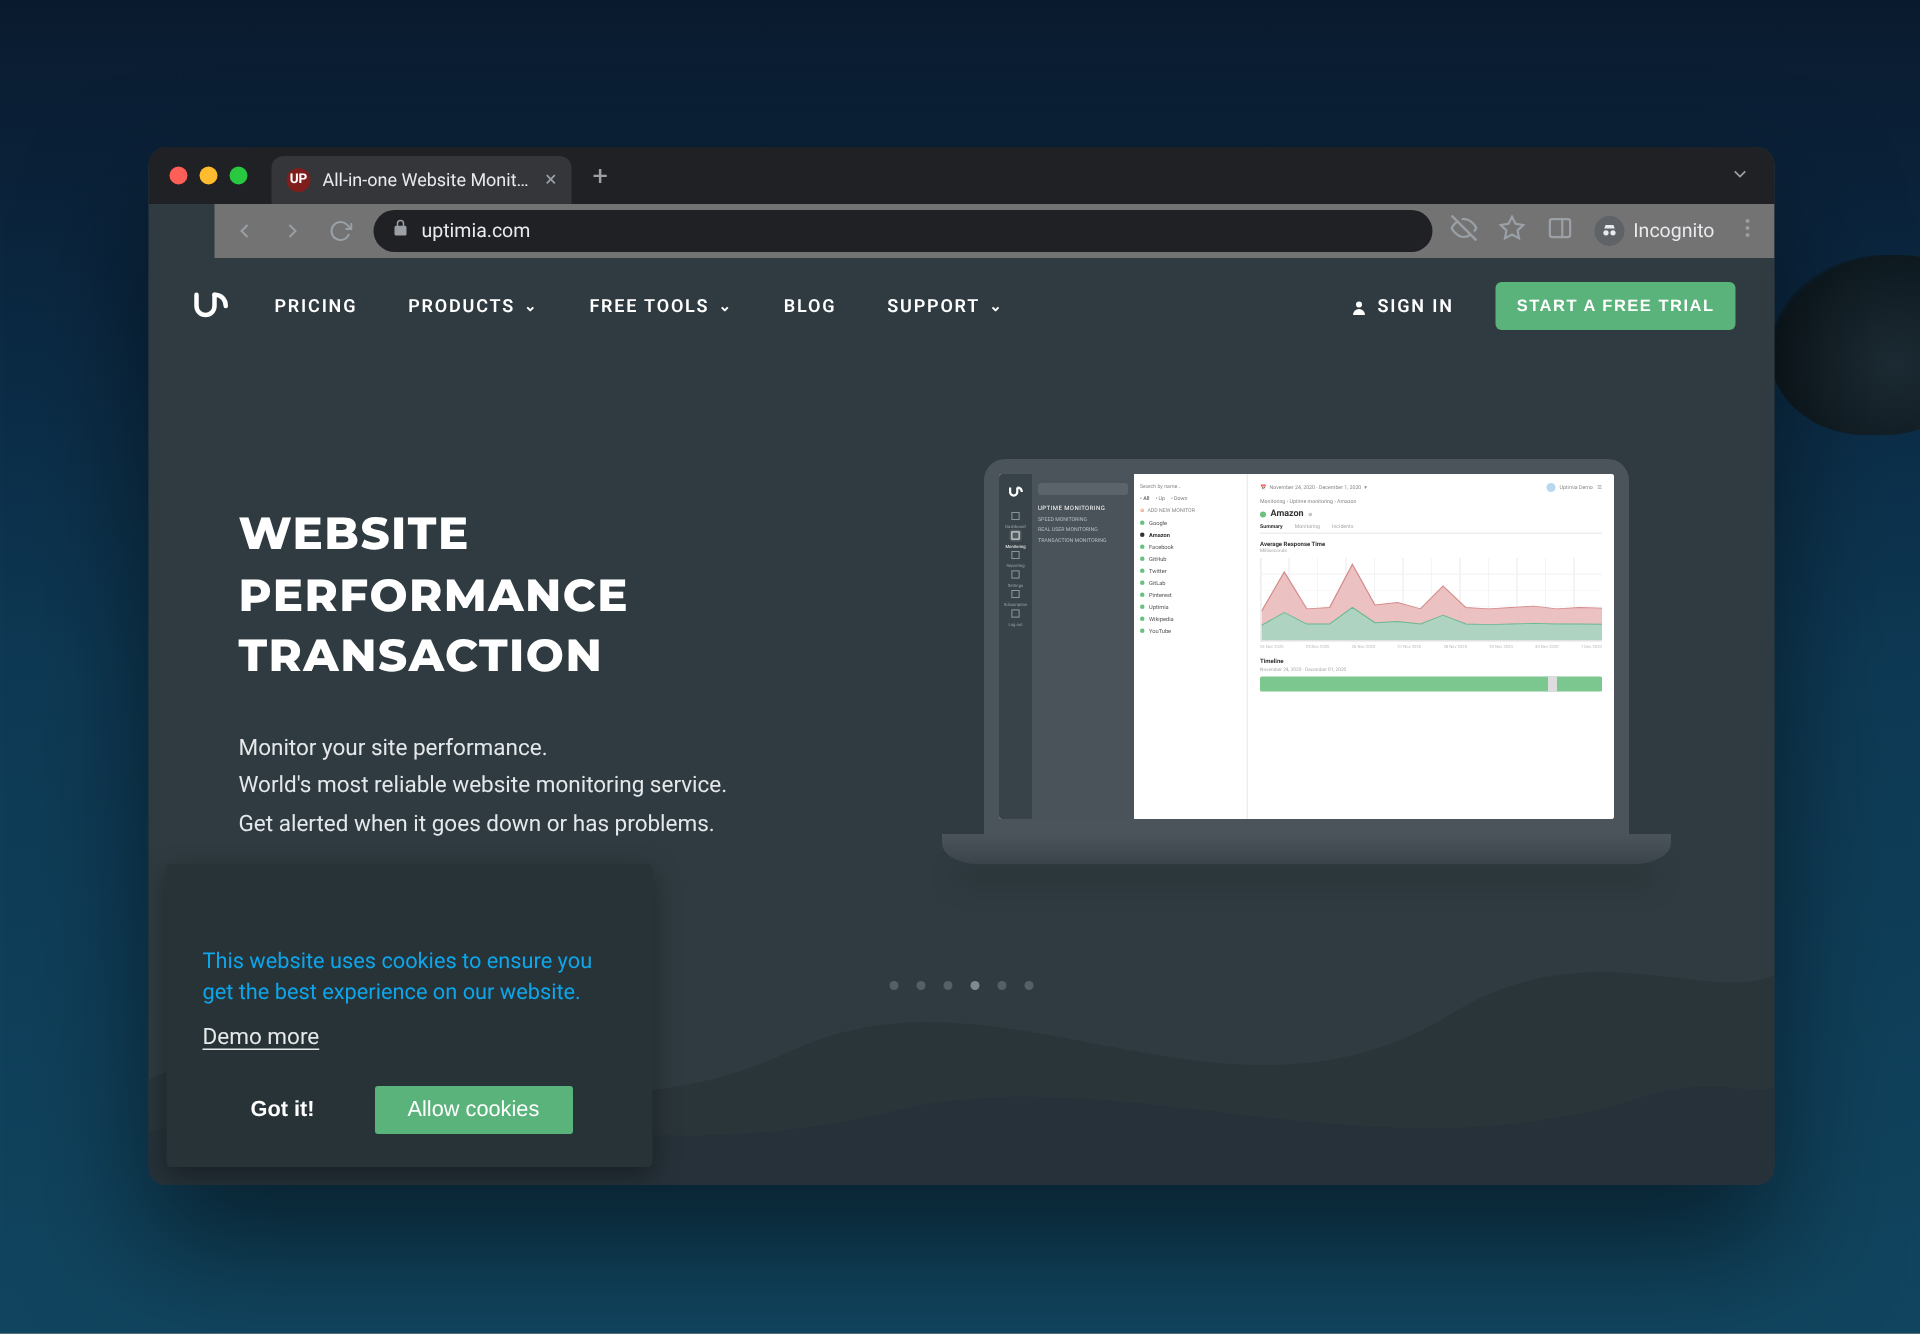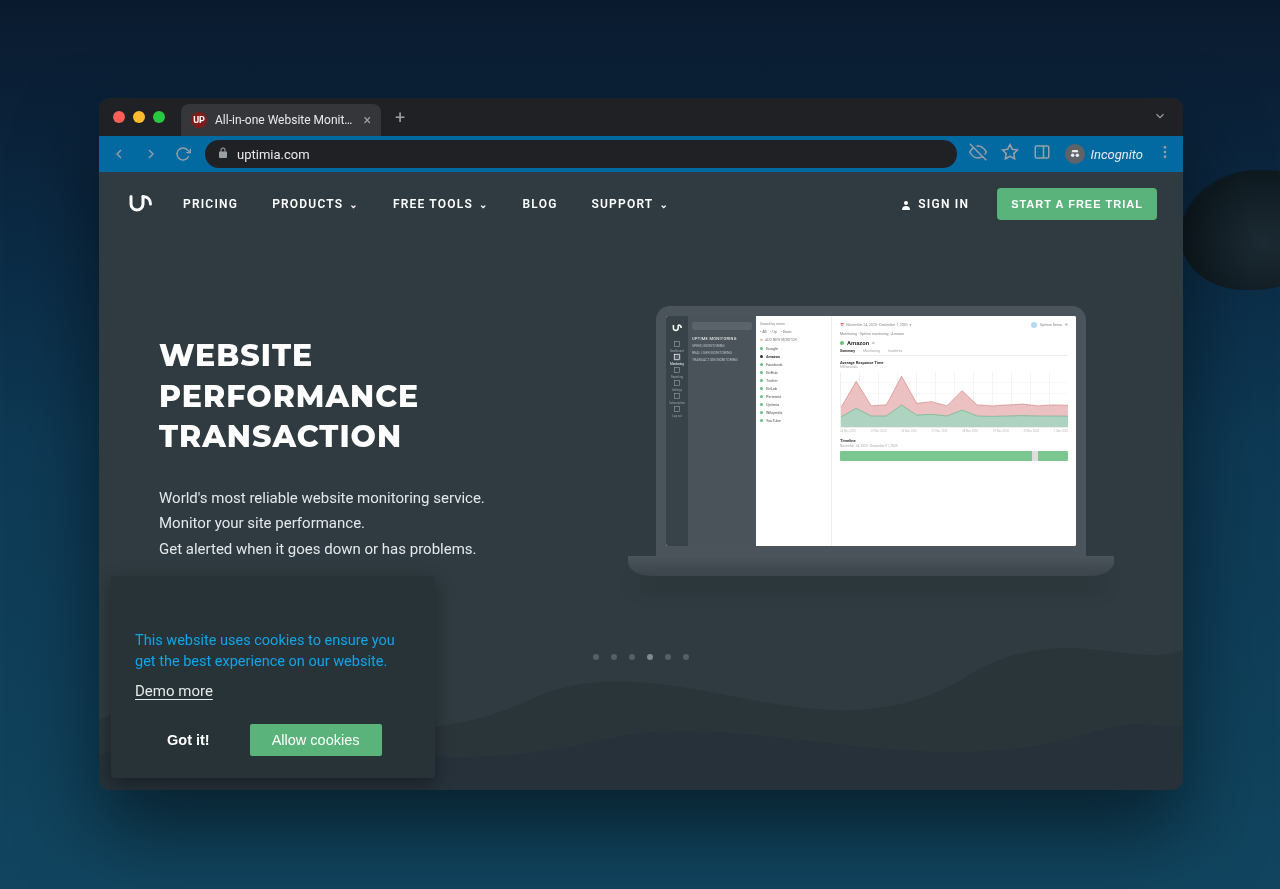--- a/index.html
+++ b/index.html
@@ -66,42 +66,43 @@
   }
   .tab .favicon { width:16px; height:16px; border-radius:50%; background:#7f1d1d; display:flex; align-items:center; justify-content:center; color:#fff; font-size:9px; font-weight:700; }
   .tab .title { white-space: nowrap; overflow:hidden; text-overflow:ellipsis; flex:1; }
   .tab .close { color:#9aa0a6; font-size:14px; cursor:pointer; }
   .newtab { color:#9aa0a6; font-size:18px; padding:0 6px; cursor:pointer; }
   .tabbar-spacer { flex:1; }
   .tabs-menu { color:#9aa0a6; padding:0 6px; }
   
   .urlbar {
     height: 36px;
-    background: #0369a1;
+    background: #737373;
     display:flex; align-items:center;
     padding: 0 10px;
     gap: 12px;
     color:#9aa0a6;
+    margin-left:44px;
   }
   .urlbar .navbtn { width:20px; height:20px; display:flex; align-items:center; justify-content:center; cursor:pointer; }
   .urlbar .navbtn svg { stroke:#9aa0a6; }
   .address {
     flex:1;
     background:#202124;
     border-radius: 20px;
     height: 28px;
     display:flex; align-items:center;
     padding: 0 12px;
     gap: 8px;
     color:#e8eaed;
     font-size: 13px;
   }
   .address .lock { color:#9aa0a6; }
   .urlbar .right-icons { display:flex; align-items:center; gap:14px; }
-  .incog-chip { display:flex; align-items:center; gap:6px; font-size:13px; color:#e8eaed;font-style:italic; }
+  .incog-chip { display:flex; align-items:center; gap:6px; font-size:13px; color:#e8eaed; }
   .incog-chip .icon { width:20px; height:20px; border-radius:50%; background:#5f6368; display:flex; align-items:center; justify-content:center; }
   
   .page {
     flex:1;
     background:#2f3b40;
     position:relative;
     overflow:hidden;
   }
   .navbar {
     display:flex; align-items:center;
@@ -365,22 +366,22 @@
           </svg>
         <span>SIGN IN</span>
       </div>
       <button class="cta-btn">START A FREE TRIAL</button>
     </div>
 
     <div class="hero">
       <div class="hero-left">
         <h1 class="hero-title">WEBSITE PERFORMANCE TRANSACTION</h1>
         <div class="hero-lines">
+          <p>Monitor your site performance.</p>
           <p>World's most reliable website monitoring service.</p>
-          <p>Monitor your site performance.</p>
           <p>Get alerted when it goes down or has problems.</p>
         </div>
         <button class="hero-cta">START A FREE 30-DAY TRIAL</button>
       </div>
       <div class="hero-right">
         <div class="laptop">
           <div class="laptop-screen">
             <div class="screen-inner">
 
               <div class="app-rail">

